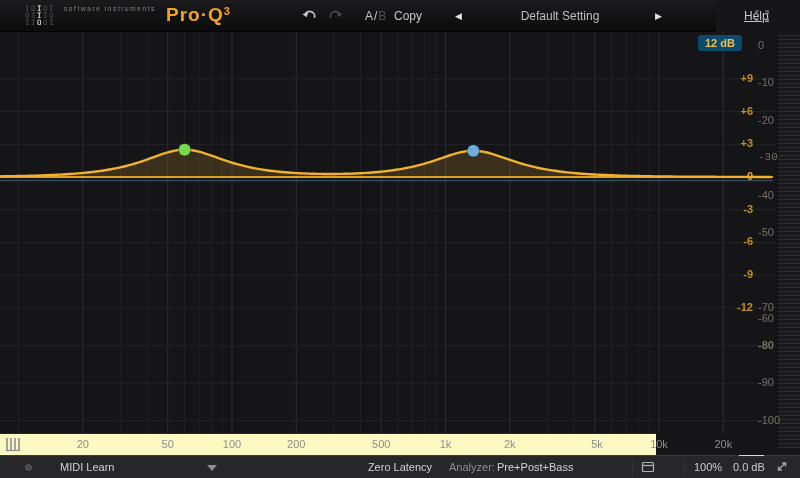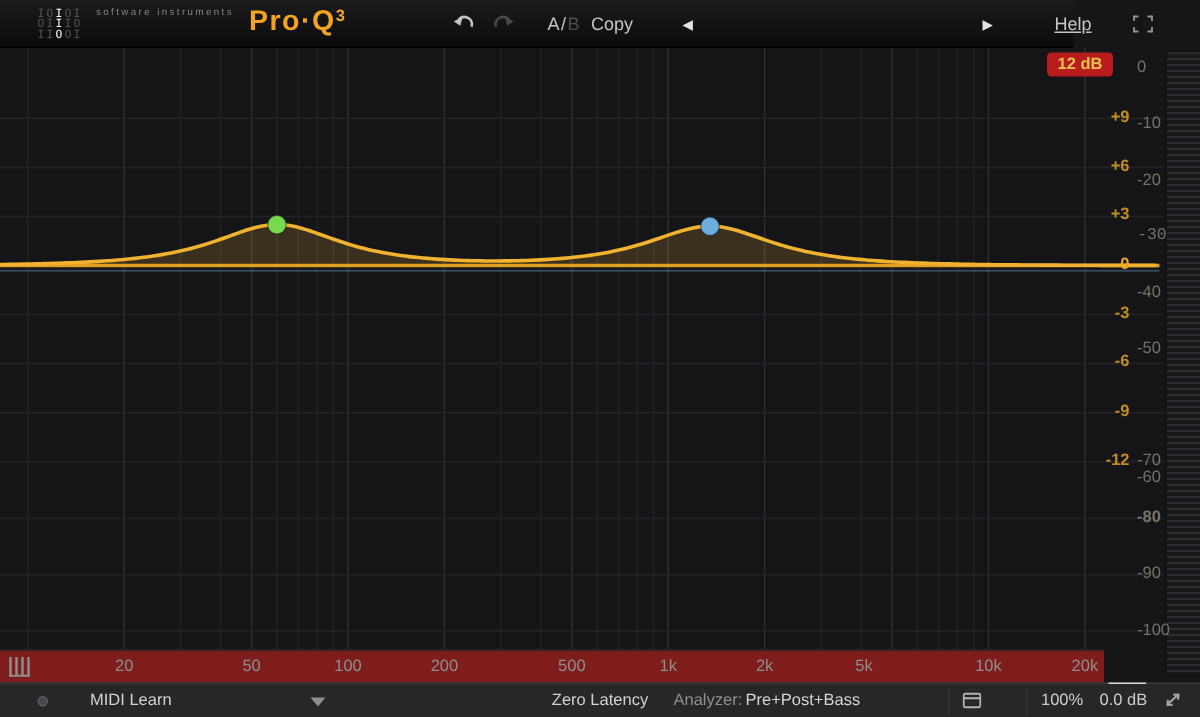--- a/index.html
+++ b/index.html
@@ -29,44 +29,44 @@
   #product-name sup { font-size:11px; vertical-align:6px; }
   .hdr-item { position:absolute; top:0; height:32px; line-height:32px; font-size:12px; color:#c6c6c6; cursor:default; }
   .dim { color:#4e4e52; }
   #undo-btn { left:301px; top:9px; height:14px; line-height:normal; }
   #redo-btn { left:328px; top:9px; height:14px; line-height:normal; }
   #ab-btn   { left:365px; letter-spacing:1px; }
   #copy-btn { left:394px; }
   #prev-preset-btn { left:455px; font-size:9px; color:#e3e3e3; }
   #preset-name { left:460px; width:200px; text-align:center; color:#bfbfbf; }
   #next-preset-btn { left:655px; font-size:9px; color:#e3e3e3; }
-  #help-btn { left:703px;text-decoration:underline; }
+  #help-btn { left:744px;text-decoration:underline; }
   #resize-btn { left:755px; top:10px; height:14px; line-height:normal; }
   
   #plot { position:absolute; left:0; top:32px; width:800px; height:423px; background:#151518; }
   #plot-svg { position:absolute; left:0; top:0; }
   .db-yellow {
     position:absolute; right:47px; width:30px; text-align:right;
     font-size:11px; color:#c28e1e; font-weight:bold;
   }
   .db-yellow.zero { color:#eaa81f; }
   .db-gray { position:absolute; left:758px; font-size:11px; color:#757169; }
   #range-badge {
-    position:absolute; left:698px; top:3px; background:#b91c1c; border-radius:3px;
+    position:absolute; left:698px; top:3px; background:#0c4a6e; border-radius:3px;
     padding:2px 7px; font-size:11px; font-weight:bold; color:#e7c050;
   }
   #ruler {
     position:absolute; left:777px; top:3px; width:23px; height:414px;
     background:repeating-linear-gradient(to bottom, #303035 0px, #303035 1px, #1a1a1d 1px, #1a1a1d 4px);
     border-left:1px solid #101012; opacity:.9;
   }
   #ruler-top-label { position:absolute; left:800px; top:-3px; font-size:8px; color:#6a6a70; letter-spacing:.5px; }
   #freq-strip {
-    position:absolute; left:0; top:401px; width:736px; height:22px;
-    background:#7f1d1d; border-top:1px solid #26262a;
+    position:absolute; left:0; top:401px; width:656px; height:22px;
+    background:#fef9c3; border-top:1px solid #26262a;
   }
   .freq-label { position:absolute; top:4px; transform:translateX(-50%); font-size:11px; color:#8d8d8d; }
   #piano-toggle { position:absolute; left:5px; top:3px; }
   
   #statusbar {
     position:absolute; left:0; top:455px; width:800px; height:23px;
     background:#27272a; border-top:1px solid #3a3a3d; font-size:11px; color:#cdcdcd;
   }
   #midi-led { position:absolute; left:25px; top:8px; width:7px; height:7px; border-radius:50%;
     background:#47474c; border:1px solid #5d5d63; }
@@ -103,20 +103,21 @@
     </span>
     <span id="redo-btn" class="hdr-item">
       <svg width="16" height="13" viewBox="0 0 16 13">
           <path d="M11.5 4.5 C10 2.4, 7.4 1.8, 5 2.9 C2.7 4, 1.8 6.6, 2.7 8.8" fill="none" stroke="#48484c" stroke-width="1.7"></path>
           <polygon points="14.6,5.2 8.6,2.6 10.2,8.2" fill="#48484c"></polygon>
         </svg>
     </span>
     <span id="ab-btn" class="hdr-item"><span>A</span><span>/</span><span class="dim">B</span></span>
     <span id="copy-btn" class="hdr-item">Copy</span>
     <span id="prev-preset-btn" class="hdr-item">◀</span>
+    <span id="preset-name" class="hdr-item">Default Setting</span>
     <span id="next-preset-btn" class="hdr-item">▶</span>
     <span id="help-btn" class="hdr-item">Help</span>
     <span id="resize-btn" class="hdr-item">
       <svg width="14" height="12" viewBox="0 0 14 12" fill="none" stroke="#96969a" stroke-width="1.2">
           <path d="M1 4 V1 H4"></path>
           <path d="M10 1 H13 V4"></path>
           <path d="M13 8 V11 H10"></path>
           <path d="M4 11 H1 V8"></path>
         </svg>
     </span>
@@ -204,21 +205,21 @@
           <line x1="1" y1="13.5" x2="15" y2="13.5" stroke-width="1.2"></line>
         </svg>
       </span>
     <div class="freq-label" style="left: 82.7699px;">20</div>
         <div class="freq-label" style="left: 167.73px;">50</div>
         <div class="freq-label" style="left: 232px;">100</div>
         <div class="freq-label" style="left: 296.27px;">200</div>
         <div class="freq-label" style="left: 381.23px;">500</div>
         <div class="freq-label" style="left: 445.5px;">1k</div>
         <div class="freq-label" style="left: 509.77px;">2k</div>
-        <div class="freq-label" style="left: 576px;">5k</div>
+        <div class="freq-label" style="left: 597px;">5k</div>
         <div class="freq-label" style="left: 659px;">10k</div>
         <div class="freq-label" style="left: 723.27px;">20k</div>
       </div>
   </div>
 
   <div id="statusbar">
     <span id="midi-led"></span>
     <span id="midi-learn">MIDI Learn</span>
     <span id="midi-dd"></span>
     <span id="latency">Zero Latency</span>

